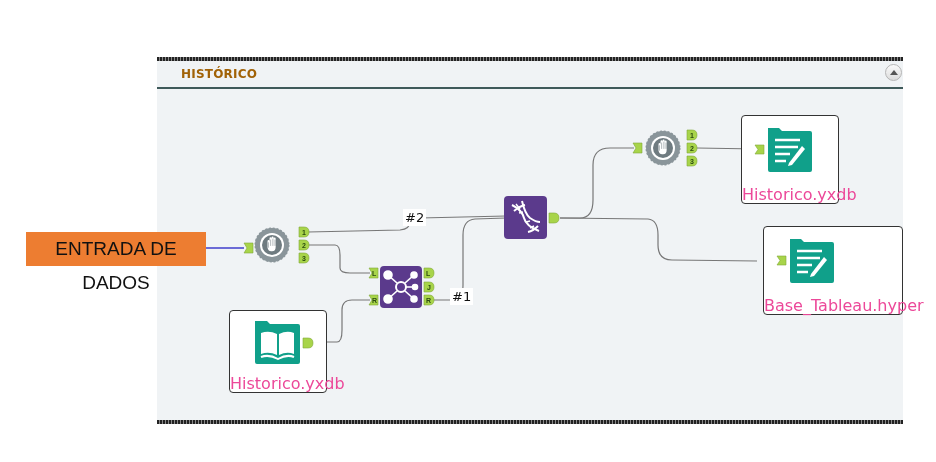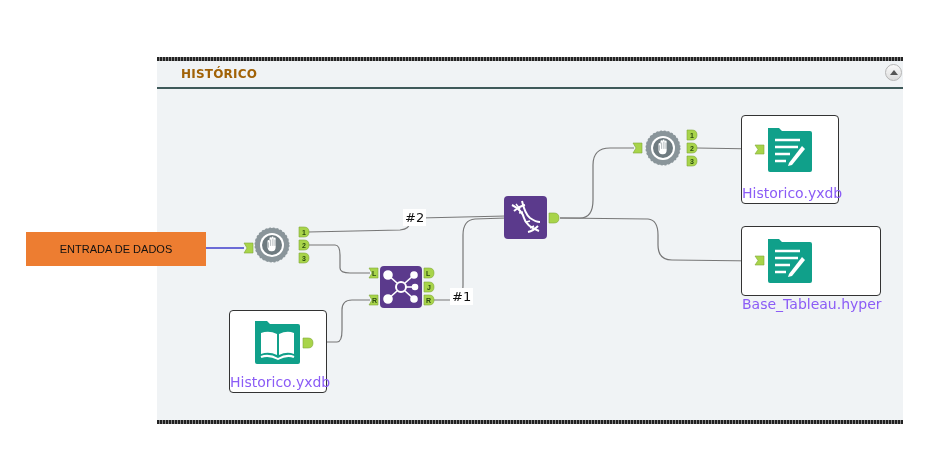--- a/index.html
+++ b/index.html
@@ -28,29 +28,29 @@
     .collapse-btn {
       position: absolute; left: 728px; top: 3px; width: 17px; height: 17px; border-radius: 50%;
       border: 1px solid #b5b5b5; background: linear-gradient(#fafafa, #dcdcdc); box-sizing: border-box;
     }
     .collapse-btn::after {
       content: ""; position: absolute; left: 4px; top: 5px; border-left: 4px solid transparent;
       border-right: 4px solid transparent; border-bottom: 5px solid #555;
     }
     .entrada-label {
       position: absolute; left: 26px; top: 232px; width: 180px; height: 34px; background: #ed7d31;
-      color: #111; font-size: 11px; line-height: 34px; text-align: center;
+      color: #111; font-size: 19px; line-height: 34px; text-align: center;
       font-family: "Liberation Sans", sans-serif;
     }
     svg.canvas { position: absolute; left: 0; top: 0; }
     .tool-box {
       position: absolute; background: #fff; border: 1px solid #333; border-radius: 4px; box-sizing: border-box;
     }
     .tool-label {
-      position: absolute; left: 0; width: 100%; text-align: center; font-size: 14px; color: #8b5cf6;
+      position: absolute; left: 0; width: 100%; text-align: center; font-size: 16px; color: #ec4899;
       font-family: "DejaVu Sans", sans-serif;
     }
     .conn-label {
       position: absolute; background: #fff; font-size: 13px; color: #111; padding: 0 2px;
       font-family: "DejaVu Sans", sans-serif; line-height: 17px;
     }
   </style>
 </head>
 <body>
 
@@ -180,21 +180,21 @@
 <div class="tool-box" style="left:741px; top:115px; width:98px; height:89px;">
   <svg width="96" height="60" style="position:absolute; left:0; top:0;">
     <path d="M13,29 L22,29 L22,38 L13,38 L16,33.5 Z" fill="#a8d44a" stroke="#7fa836" stroke-width="0.6"></path>
     <path d="M26,12 L37,12 L40,15 L68,15 Q70,15 70,17 L70,54 Q70,56 68,56 L28,56 Q26,56 26,54 Z" fill="#10a08a"></path>
     <path d="M33,24 L58,24 M33,31 L56,31 M33,38 L48,38 M33,45 L44,45" stroke="#fff" stroke-width="2.4"></path>
     <path d="M47,47 L60,30 L63,33 L50,49 L46,50 Z" fill="#fff"></path>
   </svg>
   <div class="tool-label" style="top:69px;">Historico.yxdb</div>
 </div>
 
-<div class="tool-box" style="left:741px; top:226px; width:140px; height:70px;">
+<div class="tool-box" style="left:763px; top:226px; width:140px; height:89px;">
   <svg width="96" height="60" style="position:absolute; left:0; top:0;">
     <path d="M13,29 L22,29 L22,38 L13,38 L16,33.5 Z" fill="#a8d44a" stroke="#7fa836" stroke-width="0.6"></path>
     <path d="M26,12 L37,12 L40,15 L68,15 Q70,15 70,17 L70,54 Q70,56 68,56 L28,56 Q26,56 26,54 Z" fill="#10a08a"></path>
     <path d="M33,24 L58,24 M33,31 L56,31 M33,38 L48,38 M33,45 L44,45" stroke="#fff" stroke-width="2.4"></path>
     <path d="M47,47 L60,30 L63,33 L50,49 L46,50 Z" fill="#fff"></path>
   </svg>
   <div class="tool-label" style="top:69px;">Base_Tableau.hyper</div>
 </div>
 
 </body></html>

